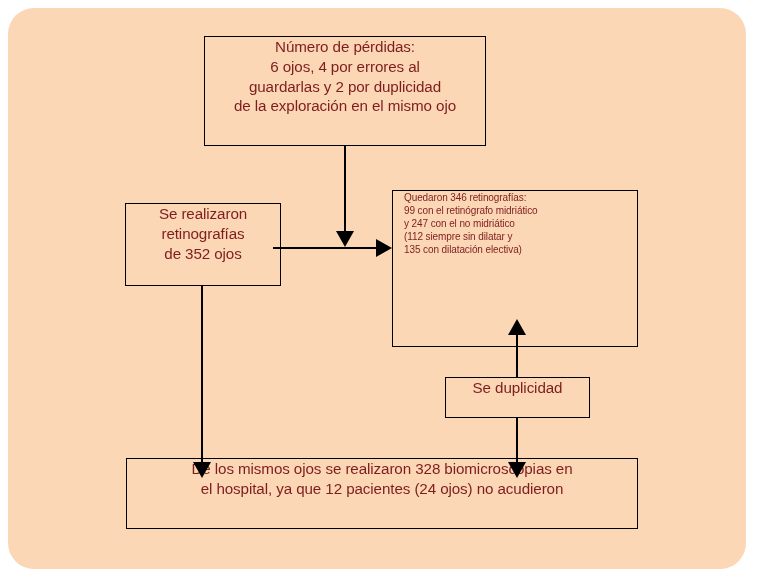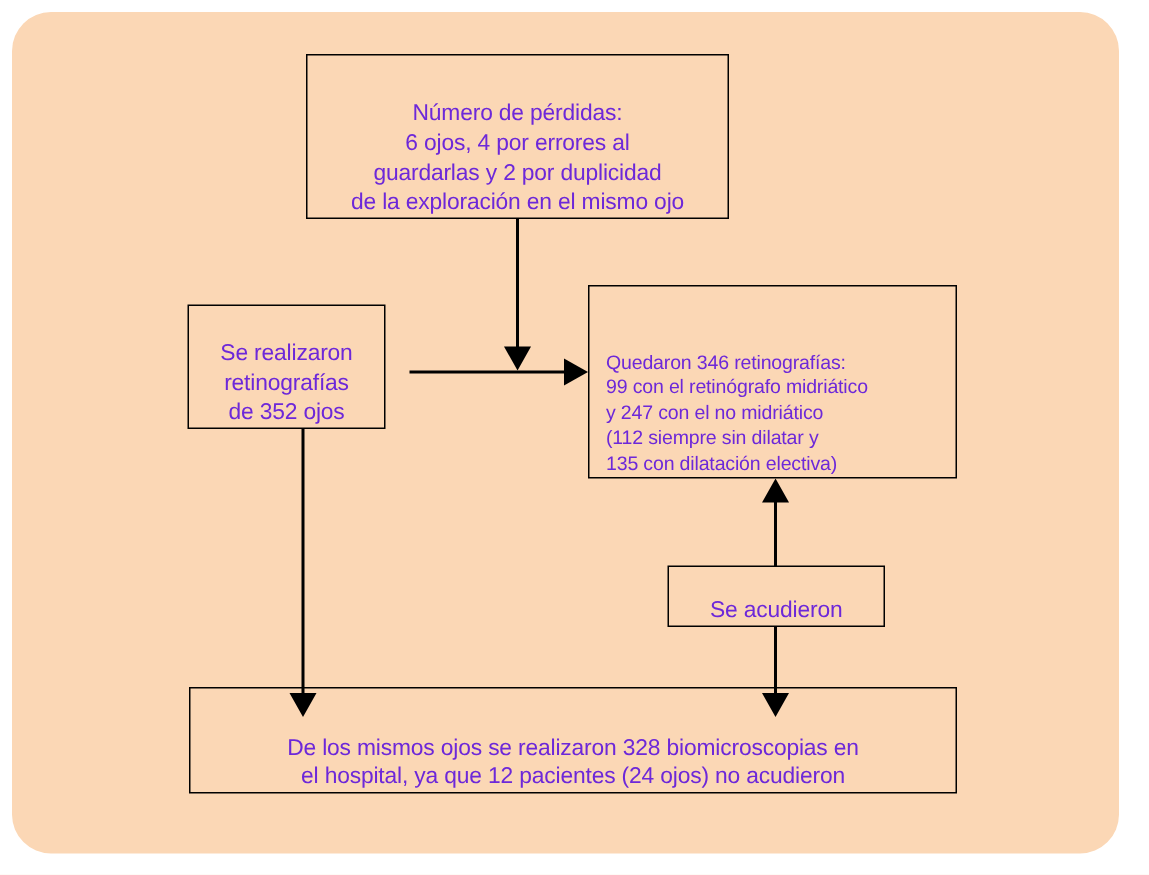--- a/index.html
+++ b/index.html
@@ -27,47 +27,47 @@
     height: 561px;
     background: #fbd7b5;
     border-radius: 26px;
   }
   .node {
     position: absolute;
     box-sizing: border-box;
     border: 1.6px solid #000000;
     background: #fbd7b5;
     display: flex;
-    align-items: flex-end;
+    align-items: flex-start;
     justify-content: center;
-    color: #6d28d9;
+    color: #7f1d1d;
     line-height: 1.30;
     letter-spacing: -0.1px;
   }
   .node .txt {
     display: block;
     width: 100%;
     padding: 0 6px;
     white-space: pre-line;
   }
   .center .txt { text-align: center; }
   .leftalign .txt { text-align: left; padding-left: 11px; }
 
   
   #node-perdidas {
     left: 204px; top: 36px; width: 282px; height: 110px;
     font-size: 15.2px;
   }
   #node-retinografias-352 {
-    left: 125px; top: 203px; width: 132px; height: 83px;
+    left: 125px; top: 203px; width: 156px; height: 83px;
     font-size: 15.2px;
   }
   #node-quedaron-346 {
-    left: 392px; top: 190px; width: 246px; height: 129px;
-    font-size: 13px;
+    left: 392px; top: 190px; width: 246px; height: 157px;
+    font-size: 10px;
   }
   #node-se-compararon {
     left: 445px; top: 377px; width: 145px; height: 41px;
     font-size: 15.2px;
   }
   #node-biomicroscopias {
     left: 126px; top: 458px; width: 512px; height: 71px;
     font-size: 15.2px;
   }
 
@@ -142,21 +142,21 @@
 
   <div class="node leftalign" id="node-quedaron-346">
     <span class="txt">Quedaron 346 retinografías:
 99 con el retinógrafo midriático
 y 247 con el no midriático
 (112 siempre sin dilatar y
 135 con dilatación electiva)</span>
   </div>
 
   <div class="node center" id="node-se-compararon">
-    <span class="txt">Se acudieron</span>
+    <span class="txt">Se duplicidad</span>
   </div>
 
   <div class="node center" id="node-biomicroscopias">
     <span class="txt">De los mismos ojos se realizaron 328 biomicroscopias en
 el hospital, ya que 12 pacientes (24 ojos) no acudieron</span>
   </div>
 
   <div class="conn v-line" id="conn-perdidas-v"></div>
   <div class="arrowhead arrow-down" id="conn-perdidas-head"></div>
 

